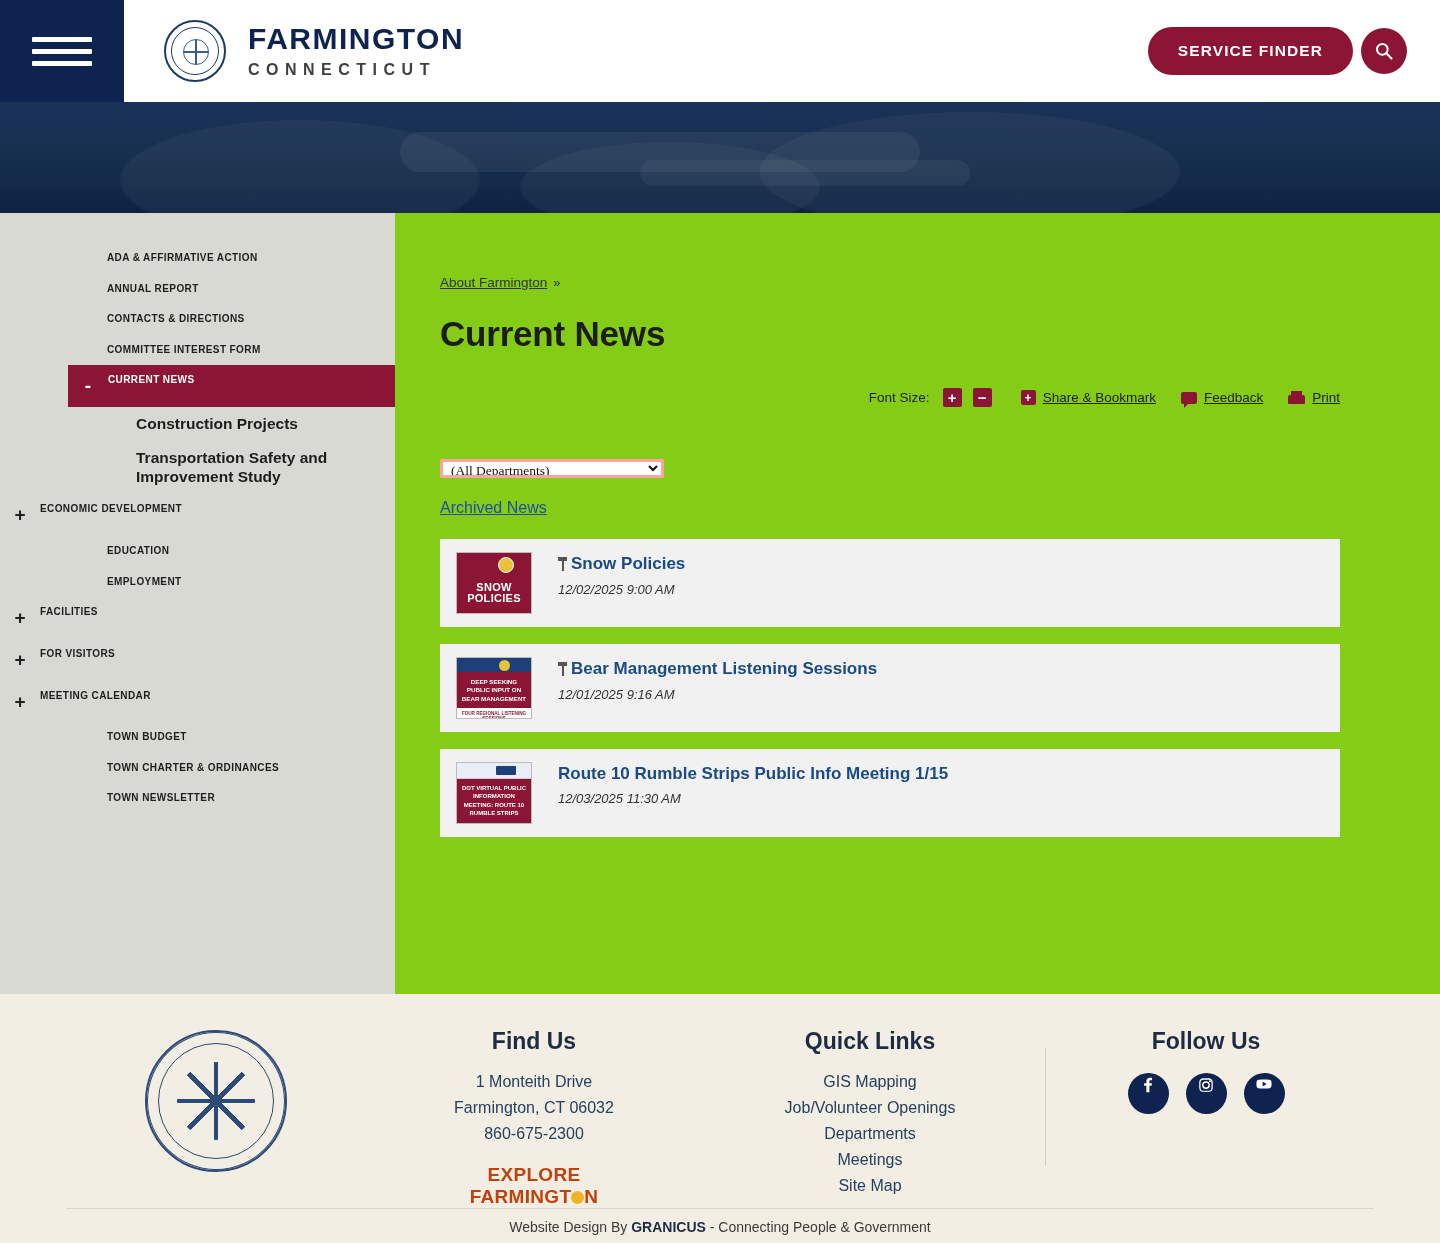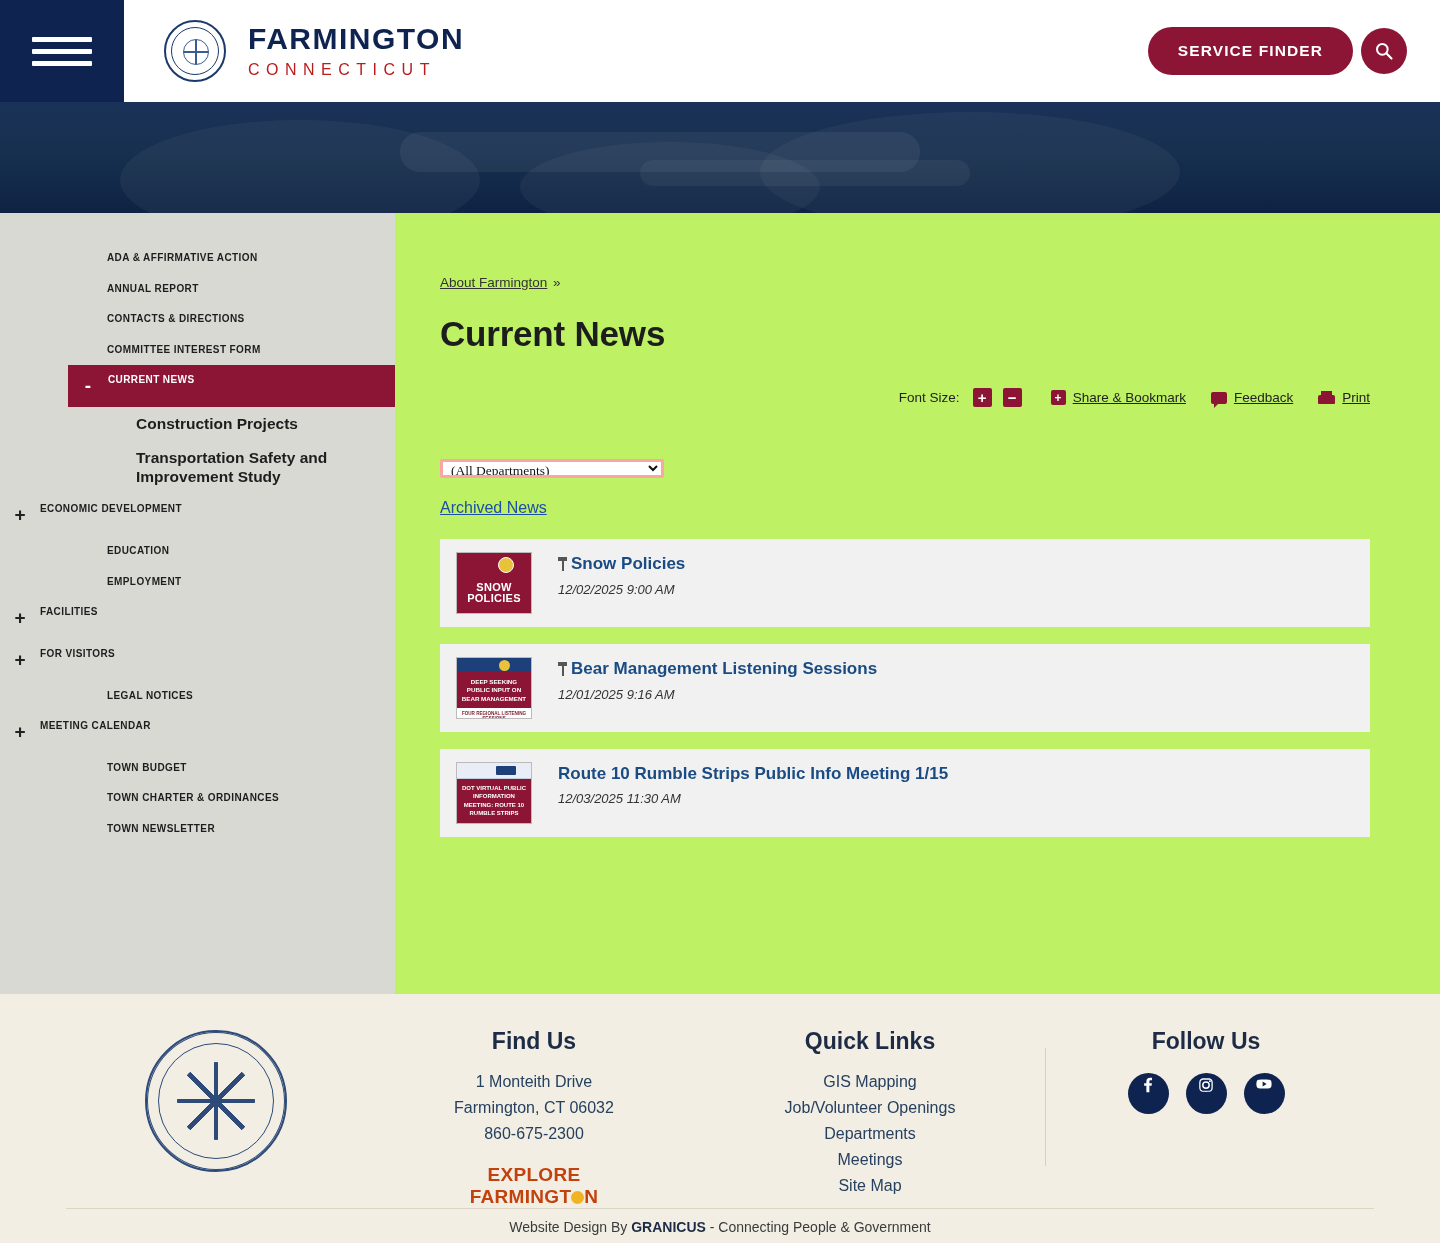--- a/index.html
+++ b/index.html
@@ -74,22 +74,23 @@
   .brand-text { margin-left: 22px; line-height: 1; }
   .brand-title {
     font-size: 30px;
     font-weight: bold;
     letter-spacing: 1.5px;
     color: #0f2350;
   }
   .brand-sub {
     font-size: 16px;
     letter-spacing: 6.5px;
-    color: #b91c1c;
+    color: #404040;
     margin-top: 8px;
+    font-weight: bold;
   }
   .header-actions {
     display: flex;
     align-items: center;
     gap: 8px;
     margin-left: auto;
     padding-right: 33px;
   }
   .service-finder {
     background: #8c1434;
@@ -196,22 +197,22 @@
     padding: 7px 28px 7px 136px;
     font-size: 15.5px;
     font-weight: bold;
     color: #1d1d1d;
     line-height: 1.28;
     cursor: pointer;
   }
 
   .content {
     flex: 1;
-    background: #bef264;
-    padding: 62px 70px 40px 45px;
+    background: #84cc16;
+    padding: 62px 100px 40px 45px;
   }
   .breadcrumb {
     font-size: 13.5px;
     color: #333;
     margin-bottom: 24px;
   }
   .breadcrumb a {
     color: #333;
     text-decoration: underline;
   }
@@ -597,24 +598,20 @@
       <div class="plus"></div>
       <div class="label">EMPLOYMENT</div>
     </div>
     <div class="nav-item">
       <div class="plus">+</div>
       <div class="label">FACILITIES</div>
     </div>
     <div class="nav-item">
       <div class="plus">+</div>
       <div class="label">FOR VISITORS</div>
-    </div>
-    <div class="nav-item no-toggle">
-      <div class="plus"></div>
-      <div class="label">LEGAL NOTICES</div>
     </div>
     <div class="nav-item">
       <div class="plus">+</div>
       <div class="label">MEETING CALENDAR</div>
     </div>
     <div class="nav-item no-toggle">
       <div class="plus"></div>
       <div class="label">TOWN BUDGET</div>
     </div>
     <div class="nav-item no-toggle">

